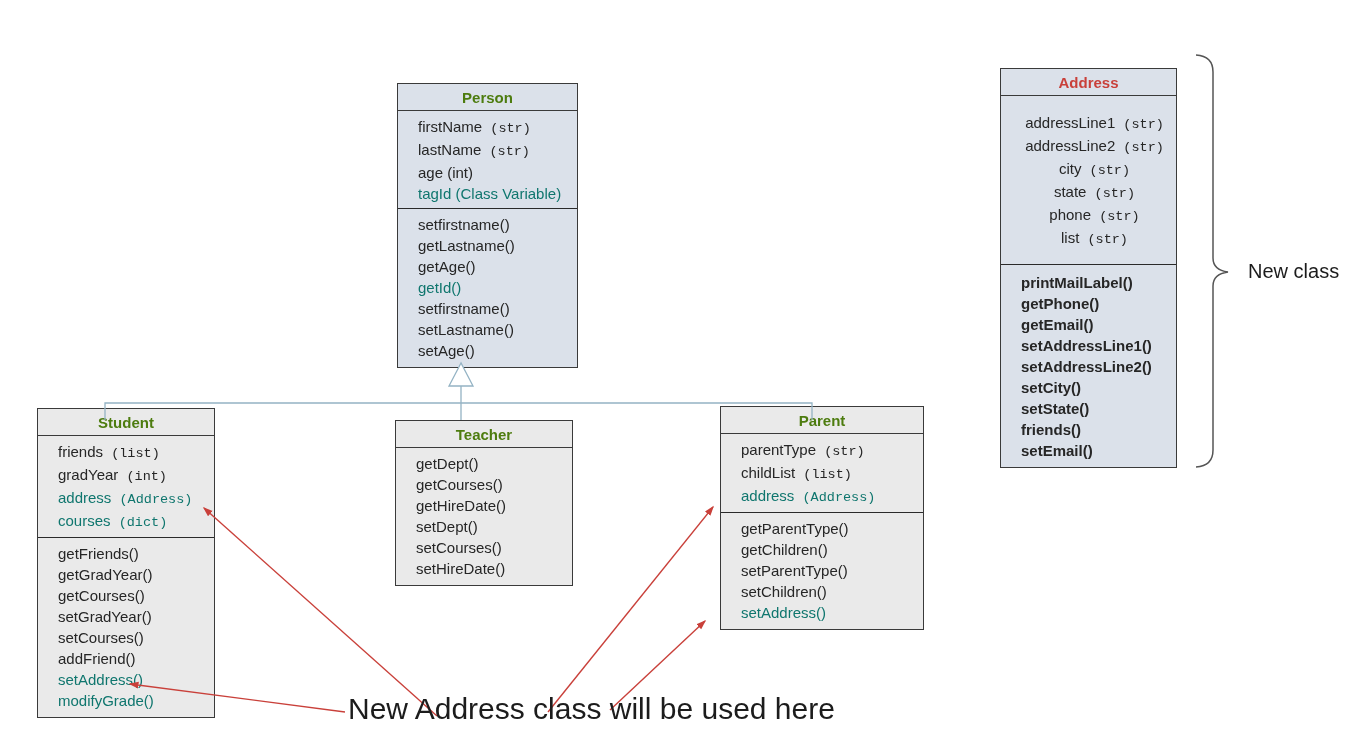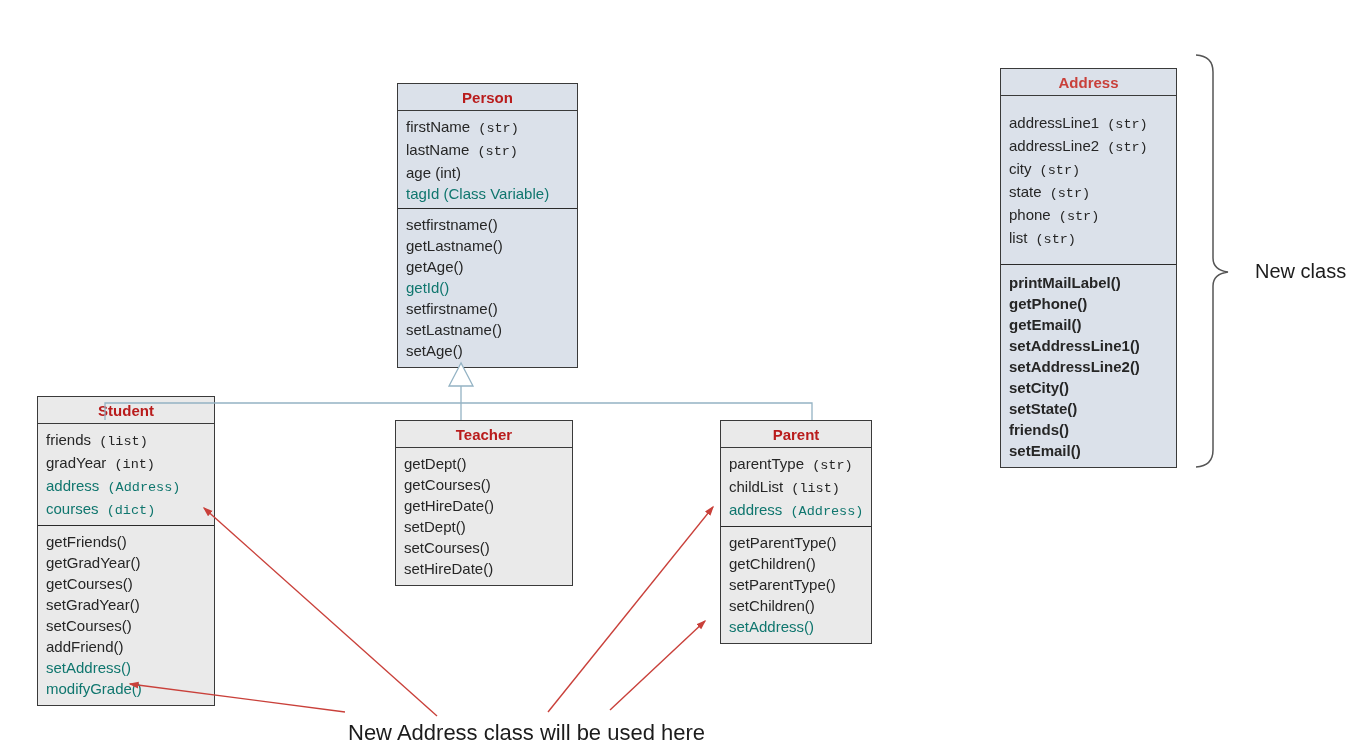--- a/index.html
+++ b/index.html
@@ -14,38 +14,38 @@
     font-size:15px;
     box-sizing:border-box;
     margin-left:10px;
   }
   .fill-blue { background:#dbe1ea; }
   .fill-gray { background:#eaeaea; }
   .class-title {
     text-align:center; font-weight:bold; font-size:15px;
     padding:5px 2px 4px 2px;
     border-bottom:1.6px solid #3a3a3a;
-    color:#b91c1c;
+    color:#4d7c0f;
   }
   .class-title.red { color:#c9403a; }
-  .section { padding:5px 8px 4px 8px; }
+  .section { padding:5px 8px 4px 20px; }
   .section.attrs { border-bottom:1.6px solid #2a2a2a; }
   .section.methods { padding-bottom:6px; }
-  .address-attrs { padding-top:16px !important; padding-bottom:14px !important; }
+  .address-attrs { padding-top:16px !important; padding-bottom:14px !important;text-align:center; }
   .address-methods { padding-top:7px !important;font-weight:bold; }
   .row { line-height:21px; white-space:nowrap; }
   .row.red { color:#0f766e; }
   .typ.mono { font-family:"Liberation Mono", monospace; font-size:13.5px; }
   .annotation {
-    position:absolute; left:348px; top:720px;
-    font-size:22px; color:#1c1c1c; white-space:nowrap;
+    position:absolute; left:348px; top:692px;
+    font-size:30px; color:#1c1c1c; white-space:nowrap;
   }
   .bracket-label {
     position:absolute; left:1248px; top:260px;
-    font-size:20px; color:#1c1c1c; white-space:nowrap;margin-left:7px;
+    font-size:20px; color:#1c1c1c; white-space:nowrap;
   }
   svg.overlay { position:absolute; left:0; top:0; pointer-events:none; }
 </style>
 </head>
 <body>
 
 <div id="canvas">
 
   <div class="class-box fill-blue" style="left:387px; top:83px; width:181px;">
     <div class="class-title">Person</div>
@@ -59,21 +59,21 @@
         <div class="row"><span>setfirstname()</span></div>
         <div class="row"><span>getLastname()</span></div>
         <div class="row"><span>getAge()</span></div>
         <div class="row red"><span>getId()</span></div>
         <div class="row"><span>setfirstname()</span></div>
         <div class="row"><span>setLastname()</span></div>
         <div class="row"><span>setAge()</span></div>
       </div>
   </div>
 
-  <div class="class-box fill-gray" style="left:27px; top:396px; width:178px;">
+  <div class="class-box fill-gray" style="left:27px; top:408px; width:178px;">
     <div class="class-title">Student</div>
     <div class="section attrs">
         <div class="row"><span>friends</span><span class="typ mono">&nbsp;(list)</span></div>
         <div class="row"><span>gradYear</span><span class="typ mono">&nbsp;(int)</span></div>
         <div class="row red"><span>address</span><span class="typ mono">&nbsp;(Address)</span></div>
         <div class="row red"><span>courses</span><span class="typ mono">&nbsp;(dict)</span></div>
       </div>
     <div class="section methods">
         <div class="row"><span>getFriends()</span></div>
         <div class="row"><span>getGradYear()</span></div>
@@ -91,21 +91,21 @@
     <div class="section methods">
         <div class="row"><span>getDept()</span></div>
         <div class="row"><span>getCourses()</span></div>
         <div class="row"><span>getHireDate()</span></div>
         <div class="row"><span>setDept()</span></div>
         <div class="row"><span>setCourses()</span></div>
         <div class="row"><span>setHireDate()</span></div>
       </div>
   </div>
 
-  <div class="class-box fill-gray" style="left:710px; top:420px; width:152px;">
+  <div class="class-box fill-gray" style="left:710px; top:406px; width:204px;">
     <div class="class-title">Parent</div>
     <div class="section attrs">
         <div class="row"><span>parentType</span><span class="typ mono">&nbsp;(str)</span></div>
         <div class="row"><span>childList</span><span class="typ mono">&nbsp;(list)</span></div>
         <div class="row red"><span>address</span><span class="typ mono">&nbsp;(Address)</span></div>
       </div>
     <div class="section methods">
         <div class="row"><span>getParentType()</span></div>
         <div class="row"><span>getChildren()</span></div>
         <div class="row"><span>setParentType()</span></div>

